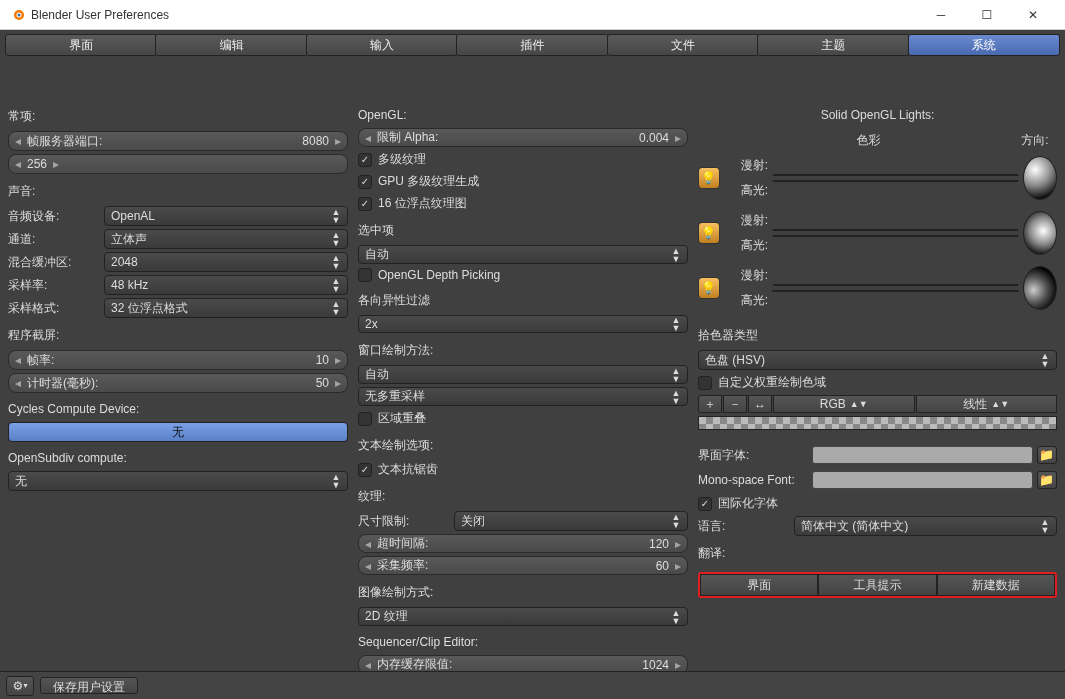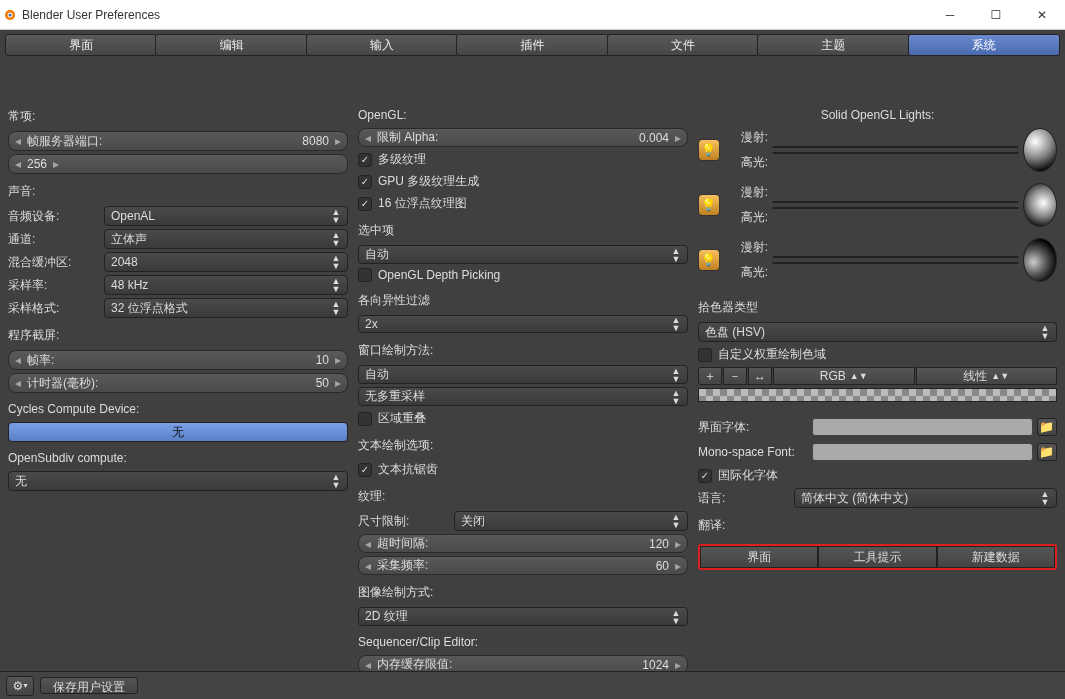--- a/index.html
+++ b/index.html
@@ -1,18 +1,18 @@
 <!DOCTYPE html>
 <html><head>
 <meta charset="utf-8">
 <style>
 * { box-sizing: border-box; margin: 0; padding: 0; font-family: "Microsoft YaHei", Arial, sans-serif; font-size: 12px; }
 body { background: #fff; width: 1065px; height: 699px; overflow: hidden; }
 
-.titlebar { height: 30px; background: #fff; display: flex; align-items: center; padding: 0 0; border-bottom: 1px solid #ccc; }
+.titlebar { height: 30px; background: #fff; display: flex; align-items: center; padding: 0 9px; border-bottom: 1px solid #ccc; }
 .titlebar-icon { width: 16px; height: 16px; margin-right: 6px; }
 .titlebar-title { flex: 1; color: #333; }
 .win-btns { display: flex; gap: 0; }
 .win-btn { width: 46px; height: 30px; display: flex; align-items: center; justify-content: center; color: #333; }
 
 .app { background: #404040; height: 669px; display: flex; flex-direction: column; }
 
 .tabs { display: flex; height: 22px; margin: 4px 6px 0 6px; gap: 0; }
 .tab { flex: 1; background: linear-gradient(#5a5a5a,#464646); color: #eee; text-align: center; line-height: 21px; border: 1px solid #222; border-radius: 3px; margin: 0 -1px; }
 .tab.active { background: linear-gradient(#6a8ad0,#4a6ab0); color: #fff; }
@@ -270,20 +270,25 @@
       <div class="numfield">
           <span class="arrow">◂</span>
           <span class="lbl">内存缓存限值:</span>
           <span class="val">1024</span>
           <span class="arrow">▸</span>
         </div>
     </div>
 
     <div class="col right">
       <div class="section-label" style="text-align:center">Solid OpenGL Lights:</div>
+      <div class="lights-header">
+        <span style="width:26px"></span>
+        <span class="h1">色彩</span>
+        <span class="h3" style="width:44px">方向:</span>
+      </div>
 
       <div class="light-group">
         <div class="lamp">💡</div>
         <div class="light-labels">
             <span>漫射:</span>
             <span>高光:</span>
           </div>
         <div class="light-stack">
           <div class="swatch" style="background:#cccccc"></div>
           <div class="swatch" style="background:#9a9a9a"></div>

